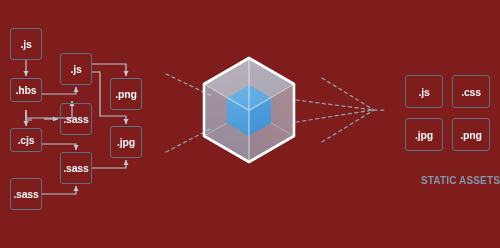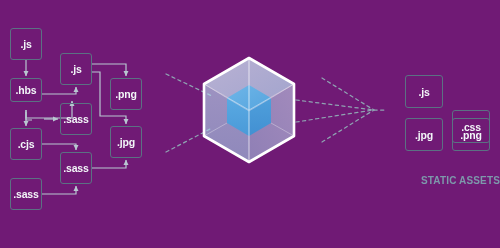--- a/index.html
+++ b/index.html
@@ -4,21 +4,21 @@
 <style>
   html, body {
     margin: 0;
     padding: 0;
     background: #2b3a47;
   }
   #root {
     position: relative;
     width: 500px;
     height: 248px;
-    background: #701a75;
+    background: #7f1d1d;
     overflow: hidden;
     font-family: "Liberation Sans", sans-serif;
   }
   #diagram {
     position: absolute;
     top: 0;
     left: 0;
     width: 500px;
     height: 248px;
   }
@@ -162,31 +162,31 @@
         <path d="M-22,13 L-45,26 M22,13 L45,26 M0,26 L0,52"></path>
       </g>
 
       <polygon points="0,-52 45,-26 45,26 0,52 -45,26 -45,-26" fill="none" stroke="#ffffff" stroke-width="2.6" stroke-linejoin="round"></polygon>
     </g>
   </svg>
 
   <div>
     <div class="node-box" style="left:10px;  top:28px;  width:32px; height:32px;">.js</div>
     <div class="node-box" style="left:10px;  top:78px;  width:32px; height:24px;">.hbs</div>
-    <div class="node-box" style="left:10px;  top:128px; width:32px; height:32px;">.cjs</div>
+    <div class="node-box" style="left:10px;  top:128px; width:32px; height:24px;">.cjs</div>
     <div class="node-box" style="left:10px;  top:178px; width:32px; height:32px;">.sass</div>
     <div class="node-box" style="left:60px;  top:53px;  width:32px; height:32px;">.js</div>
     <div class="node-box" style="left:60px;  top:103px; width:32px; height:32px;">.sass</div>
     <div class="node-box" style="left:60px;  top:152px; width:32px; height:32px;">.sass</div>
     <div class="node-box" style="left:110px; top:78px;  width:32px; height:32px;">.png</div>
     <div class="node-box" style="left:110px; top:126px; width:32px; height:32px;">.jpg</div>
   </div>
 
   <div>
     <div class="asset-box" style="left:405px; top:75px;  width:38px; height:33px;">.js</div>
-    <div class="asset-box" style="left:452px; top:75px;  width:38px; height:33px;margin-top:35px;">.css</div>
+    <div class="asset-box" style="left:452px; top:75px;  width:38px; height:33px;">.css</div>
     <div class="asset-box" style="left:405px; top:118px; width:38px; height:33px;">.jpg</div>
     <div class="asset-box" style="left:452px; top:118px; width:38px; height:33px;">.png</div>
   </div>
 
   <div class="caption" id="caption-right">STATIC ASSETS</div>
 
 </div>
 
 </body></html>

